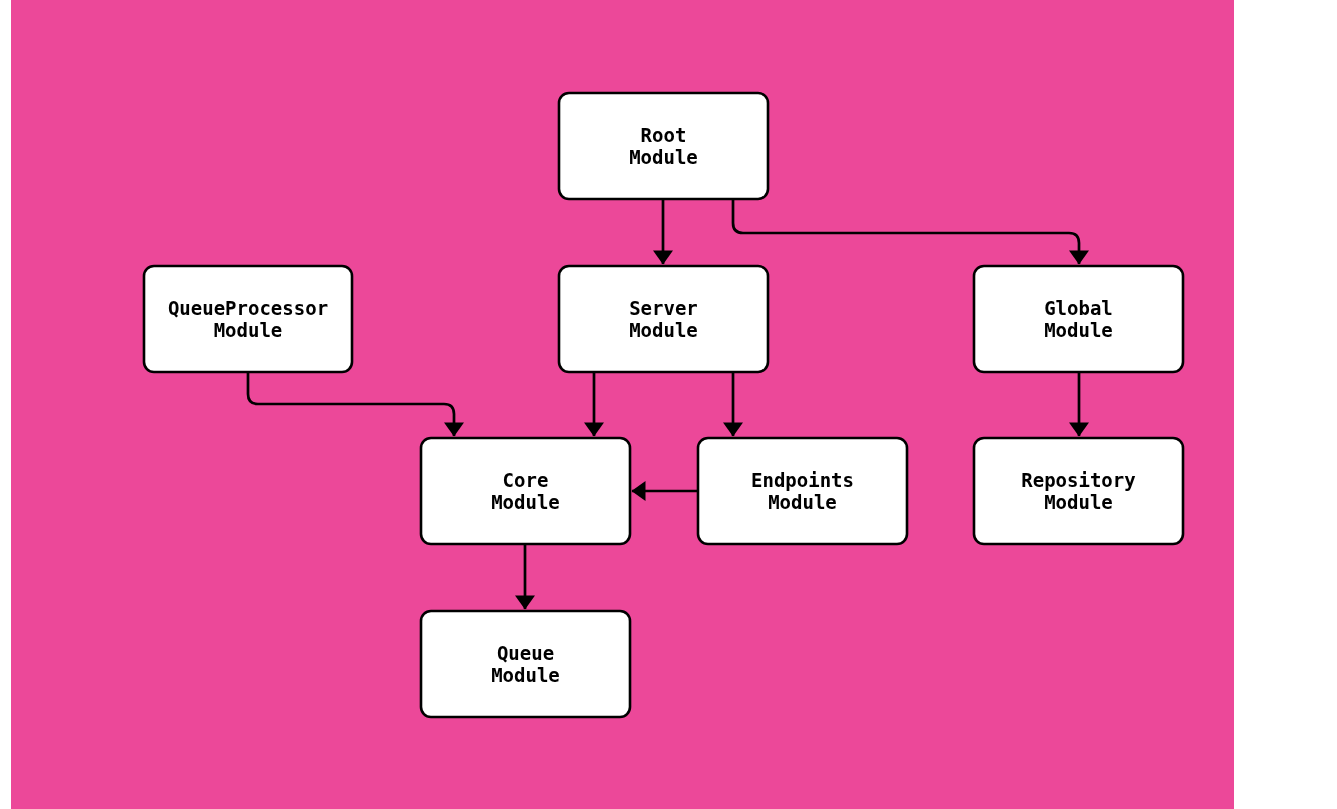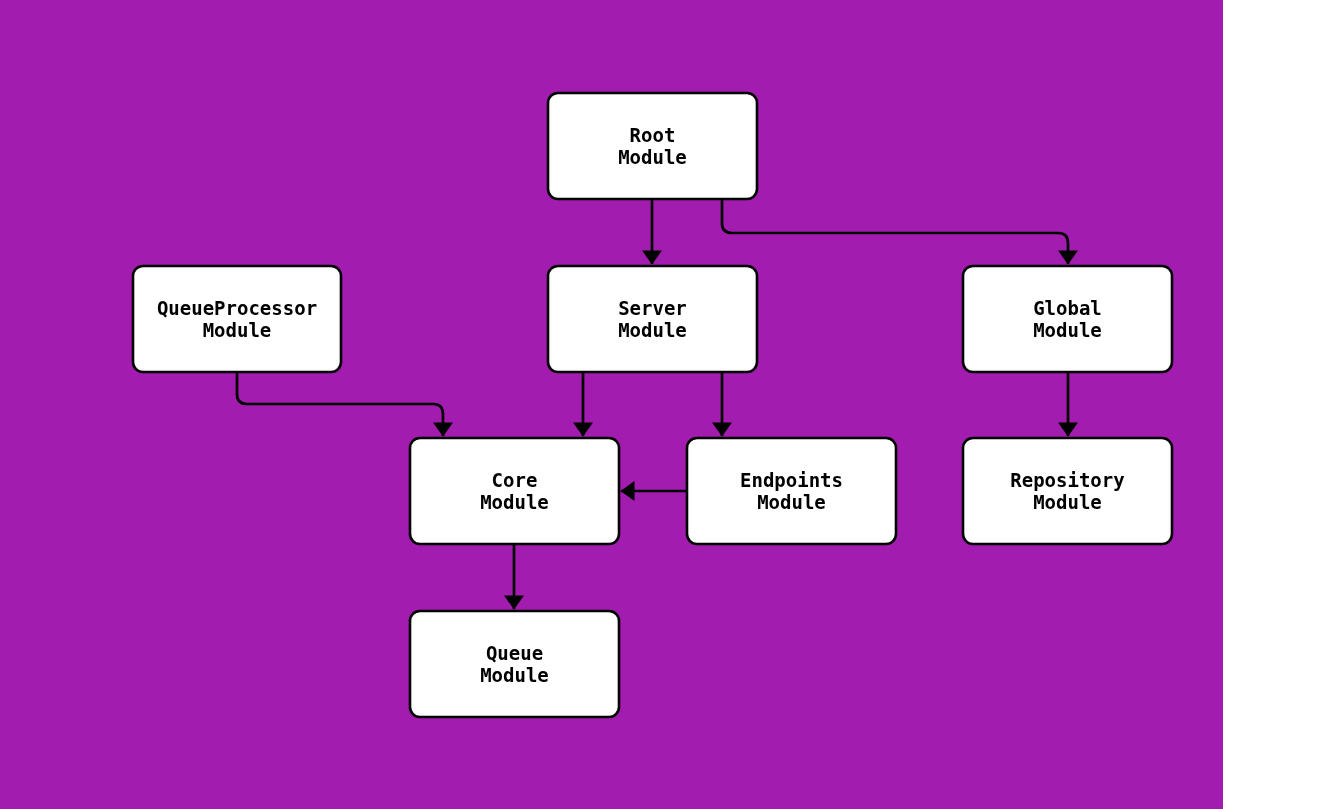--- a/index.html
+++ b/index.html
@@ -4,23 +4,24 @@
 <style>
   html, body {
     margin: 0;
     padding: 0;
     background: #ffffff;
   }
   .stage {
     position: relative;
     width: 1223px;
     height: 809px;
-    background: #a21caf;
+    background: #ec4899;
     overflow: hidden;
     font-family: "DejaVu Sans Mono", monospace;
+    margin-left: 11px;
   }
   svg { display: block; }
   .node-box {
     fill: #ffffff;
     stroke: #000000;
     stroke-width: 2.6;
   }
   .node-label {
     fill: #000000;
     font-family: "DejaVu Sans Mono", monospace;

